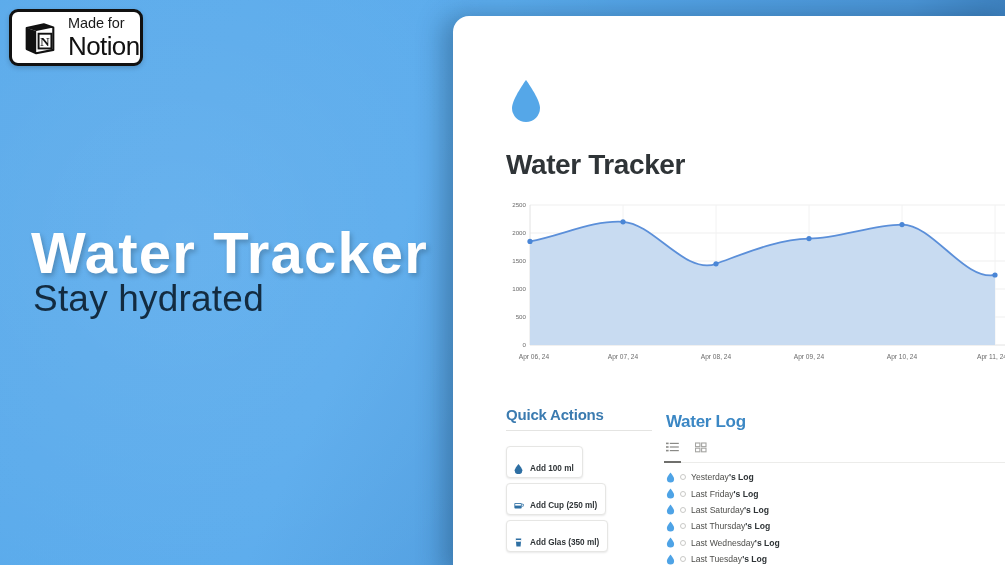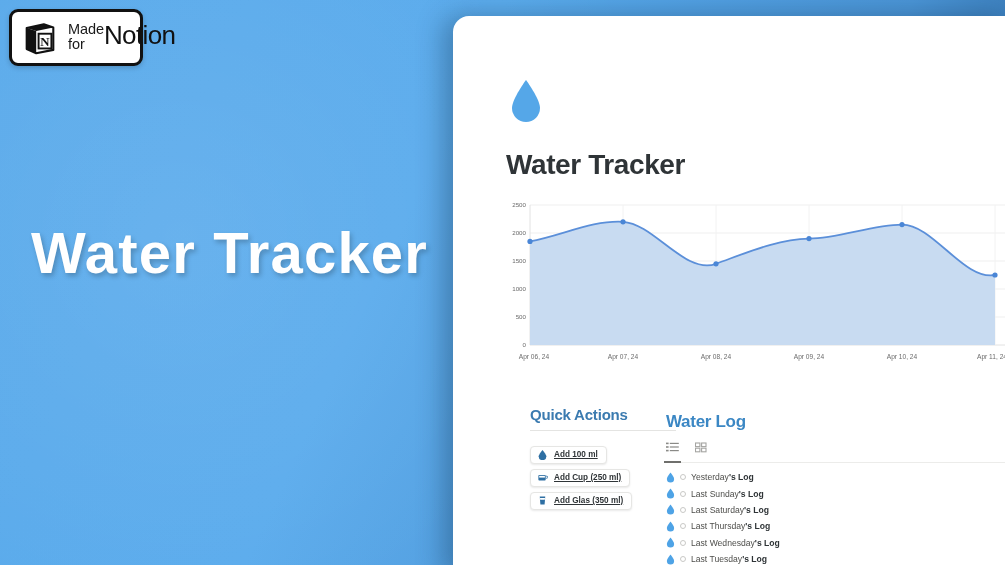--- a/index.html
+++ b/index.html
@@ -28,21 +28,21 @@
     width: 134px; height: 57px;
     background: #ffffff;
     border: 3px solid #111111;
     border-radius: 9px;
     display: flex; align-items: center;
     padding: 0 9px;
     gap: 9px;
     box-shadow: 0 2px 5px rgba(0,0,0,0.18);
   }
   .notion-cube { width: 38px; height: 38px; flex: none; }
-  .badge-text { display: flex; line-height: 1; }
+  .badge-text { display: flex; flex-direction: column; line-height: 1; }
   .badge-made {
     font-size: 14.5px; color: #1a1a1a; letter-spacing: -0.1px;
     margin-bottom: 2px;
   }
   .badge-notion {
     font-size: 26px; font-weight: 400; color: #111111; letter-spacing: -0.6px;
   }
 
   
   .promo-title {
@@ -86,38 +86,38 @@
   }
   .chart-svg { display: block; }
   .ytick, .xtick {
     font-family: "Liberation Sans", sans-serif;
     fill: #6b6b6b;
   }
   .ytick { font-size: 6.2px; text-anchor: end; }
   .xtick { font-size: 6.6px; text-anchor: middle; }
 
   
-  .qa-section { position: absolute; left: 53px; top: 390px; width: 148px; margin-left: 24px; }
+  .qa-section { position: absolute; left: 53px; top: 390px; width: 148px; }
   .qa-heading {
     font-size: 15px; font-weight: 700; color: #3b7bb0;
     letter-spacing: -0.2px;
   }
   .qa-rule {
     margin-top: 7px; height: 1px; width: 146px; background: #e4e4e2;
   }
   .qa-list { margin-top: 15px; display: flex; flex-direction: column; gap: 5px; align-items: flex-start; }
   .qa-btn {
     display: inline-flex; align-items: center; gap: 6px;
     background: #ffffff;
     border: 1px solid #e6e6e4;
     border-radius: 4px;
-    padding: 2px 8px 3px 6px;
+    padding: 16px 8px 3px 6px;
     box-shadow: 0 1px 2px rgba(15,15,15,0.09);
     font-size: 8.2px; color: #2f3437; font-weight: 600;
-    white-space: nowrap; cursor: pointer; text-decoration: underline;
+    white-space: nowrap; cursor: pointer;
   }
   .qa-ico { width: 11px; height: 11px; flex: none; display: block; }
 
   
   .log-section { position: absolute; left: 213px; top: 396px; width: 350px; }
   .log-heading {
     font-size: 17px; font-weight: 700; color: #3b87c4; letter-spacing: -0.3px;
   }
   .log-views {
     margin-top: 10px; display: flex; gap: 16px; align-items: flex-end;
@@ -157,20 +157,21 @@
       <rect x="18.5" y="15.5" width="13.5" height="15.5" fill="#fff" stroke="#111" stroke-width="2"></rect>
       <text x="25.2" y="28" font-family="'Liberation Serif', serif" font-size="13.5" font-weight="700" fill="#111" text-anchor="middle">N</text>
     </svg>
     <div class="badge-text">
       <span class="badge-made">Made for</span>
       <span class="badge-notion">Notion</span>
     </div>
   </div>
 
   <div class="promo-title">Water Tracker</div>
+  <div class="promo-sub">Stay hydrated</div>
 
   <div class="app-card">
     <div class="card-inner">
 
       <svg class="hero-drop" width="34" height="46" viewBox="0 0 34 46">
         <path d="M17 2 C17 2 3 21 3 30 A14 14 0 0 0 31 30 C31 21 17 2 17 2 Z" fill="#55a7e8"></path>
       </svg>
 
       <div class="page-title">Water Tracker</div>
 
@@ -306,21 +307,21 @@
               </svg>
             <span class="row-dot"></span>
             <span class="row-text"><span>Yesterday</span><b>'s Log</b></span>
           </div>
 
           <div class="log-row">
             <svg class="row-drop" viewBox="0 0 9 11">
                 <path d="M4.5 0.6 C4.5 0.6 0.9 5 0.9 7 A3.6 3.6 0 0 0 8.1 7 C8.1 5 4.5 0.6 4.5 0.6 Z" fill="#4ea3e6"></path>
               </svg>
             <span class="row-dot"></span>
-            <span class="row-text"><span>Last Sunday</span><b>'s Log</b></span>
+            <span class="row-text"><span>Last Friday</span><b>'s Log</b></span>
           </div>
 
           <div class="log-row row-holder">
             <svg class="row-drop" viewBox="0 0 9 11">
                 <path d="M4.5 0.6 C4.5 0.6 0.9 5 0.9 7 A3.6 3.6 0 0 0 8.1 7 C8.1 5 4.5 0.6 4.5 0.6 Z" fill="#4ea3e6"></path>
               </svg>
             <span class="row-dot"></span>
             <span class="row-text"><span>Last Saturday</span><b>'s Log</b></span>
 
           </div>

